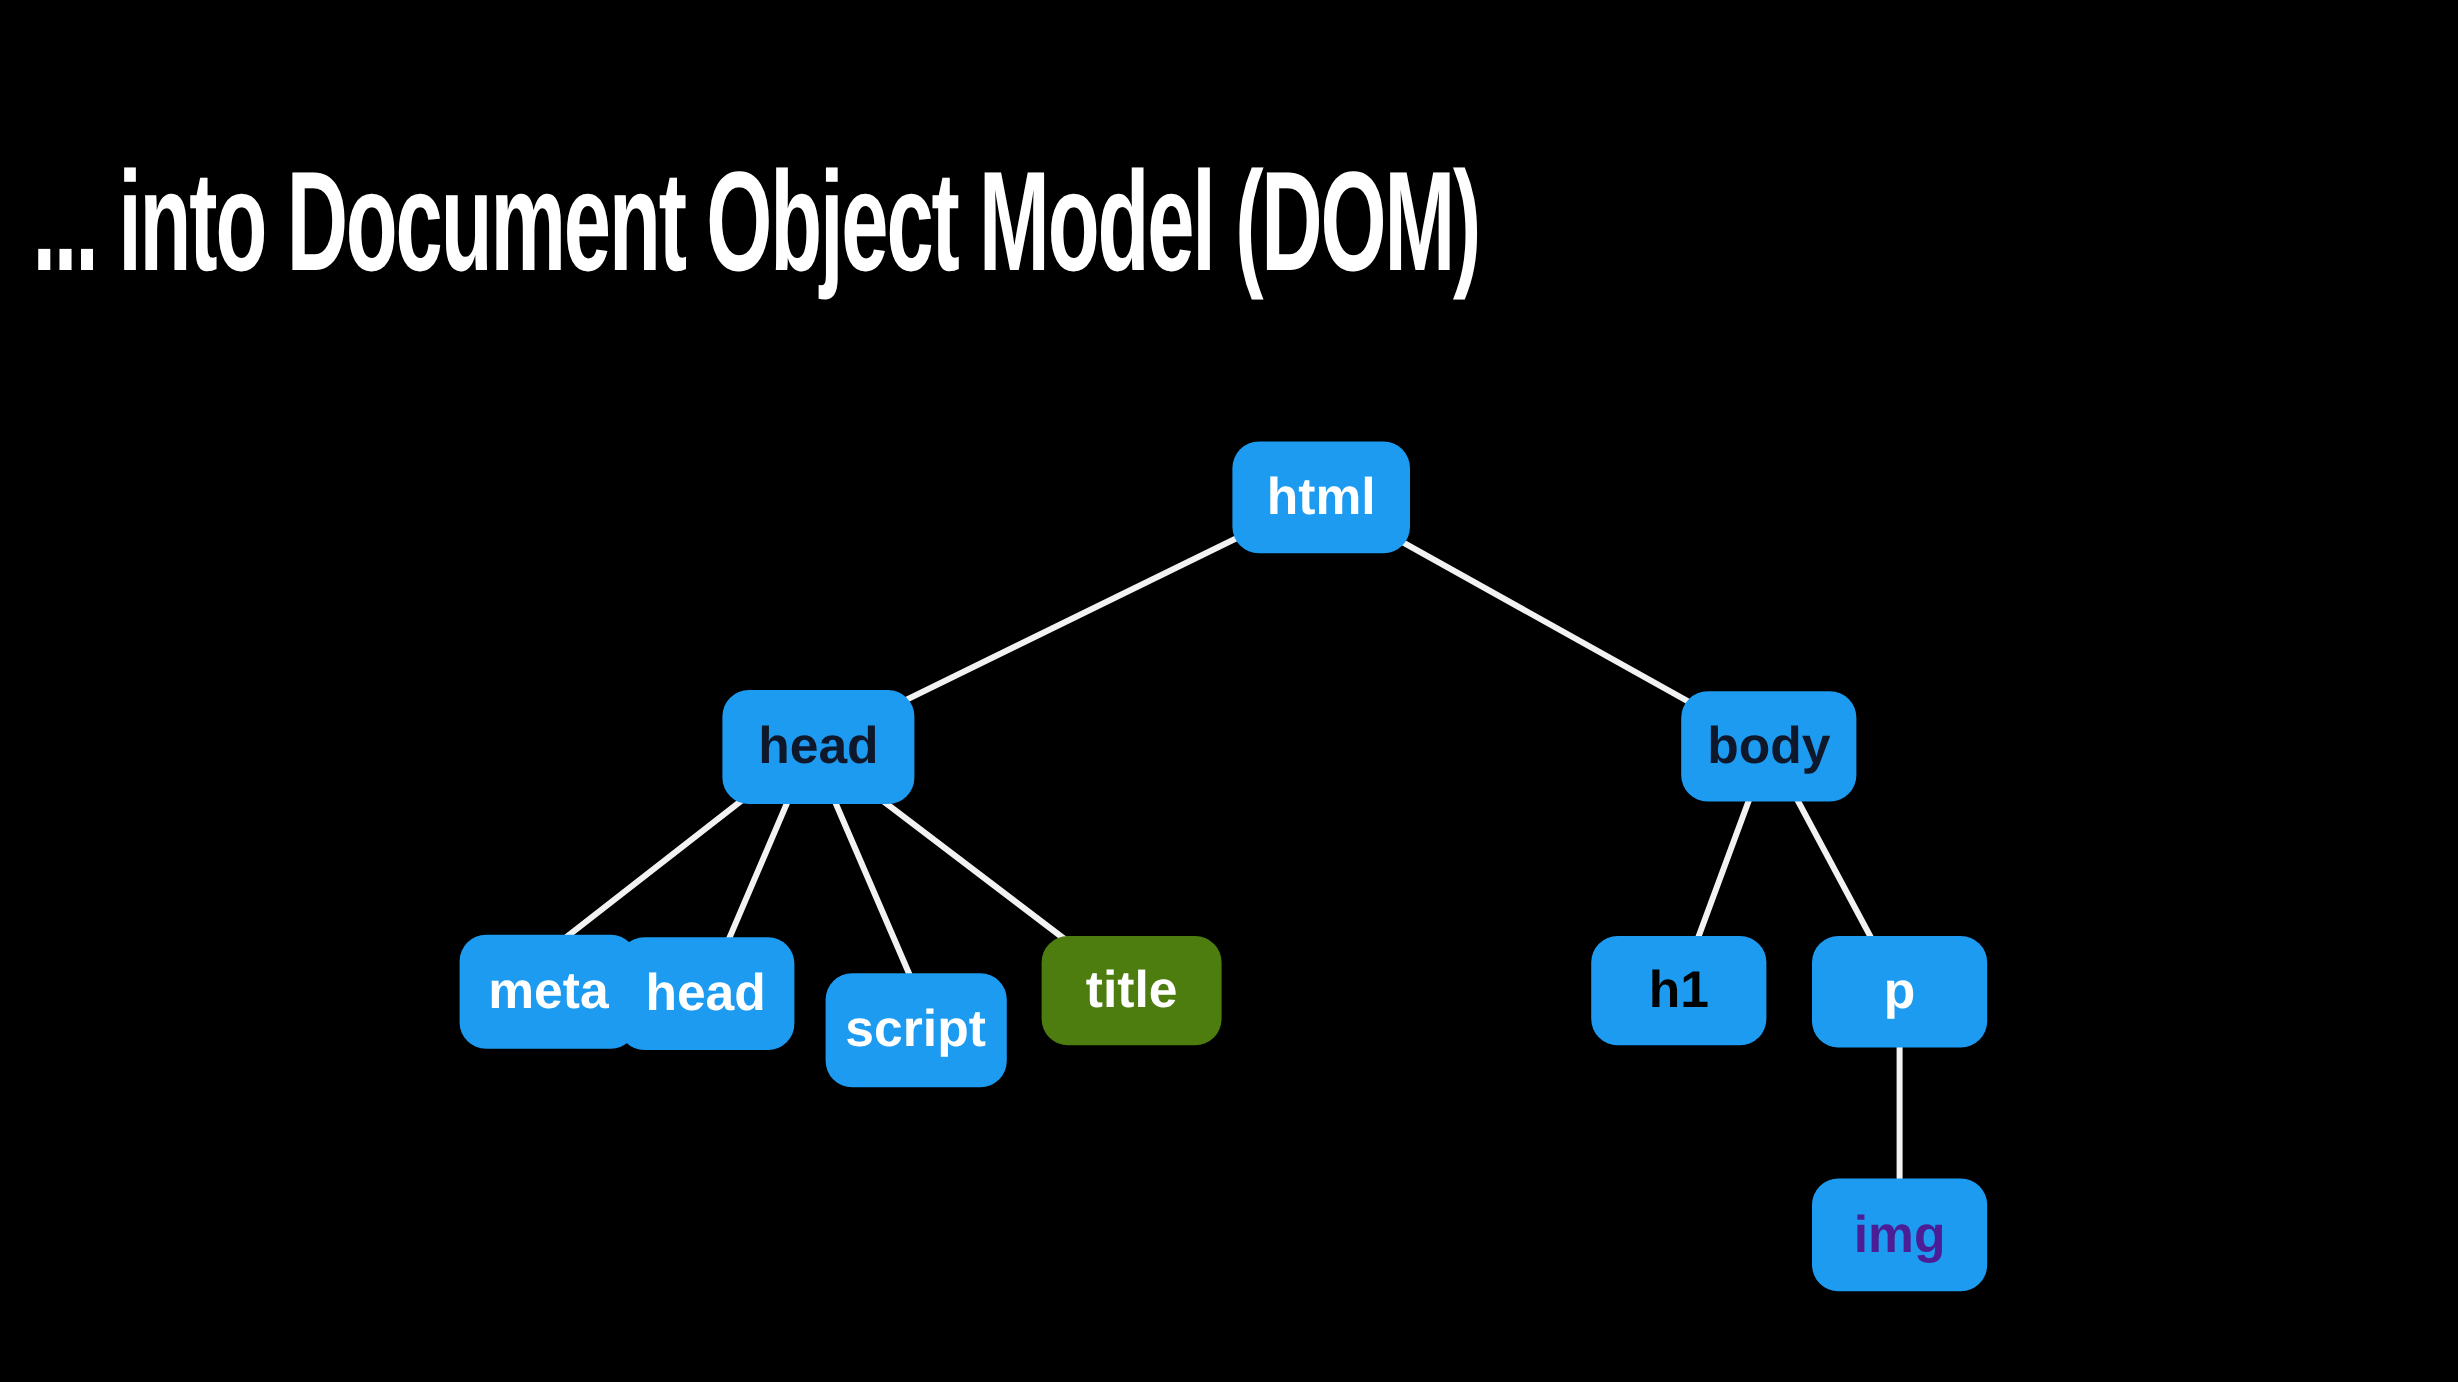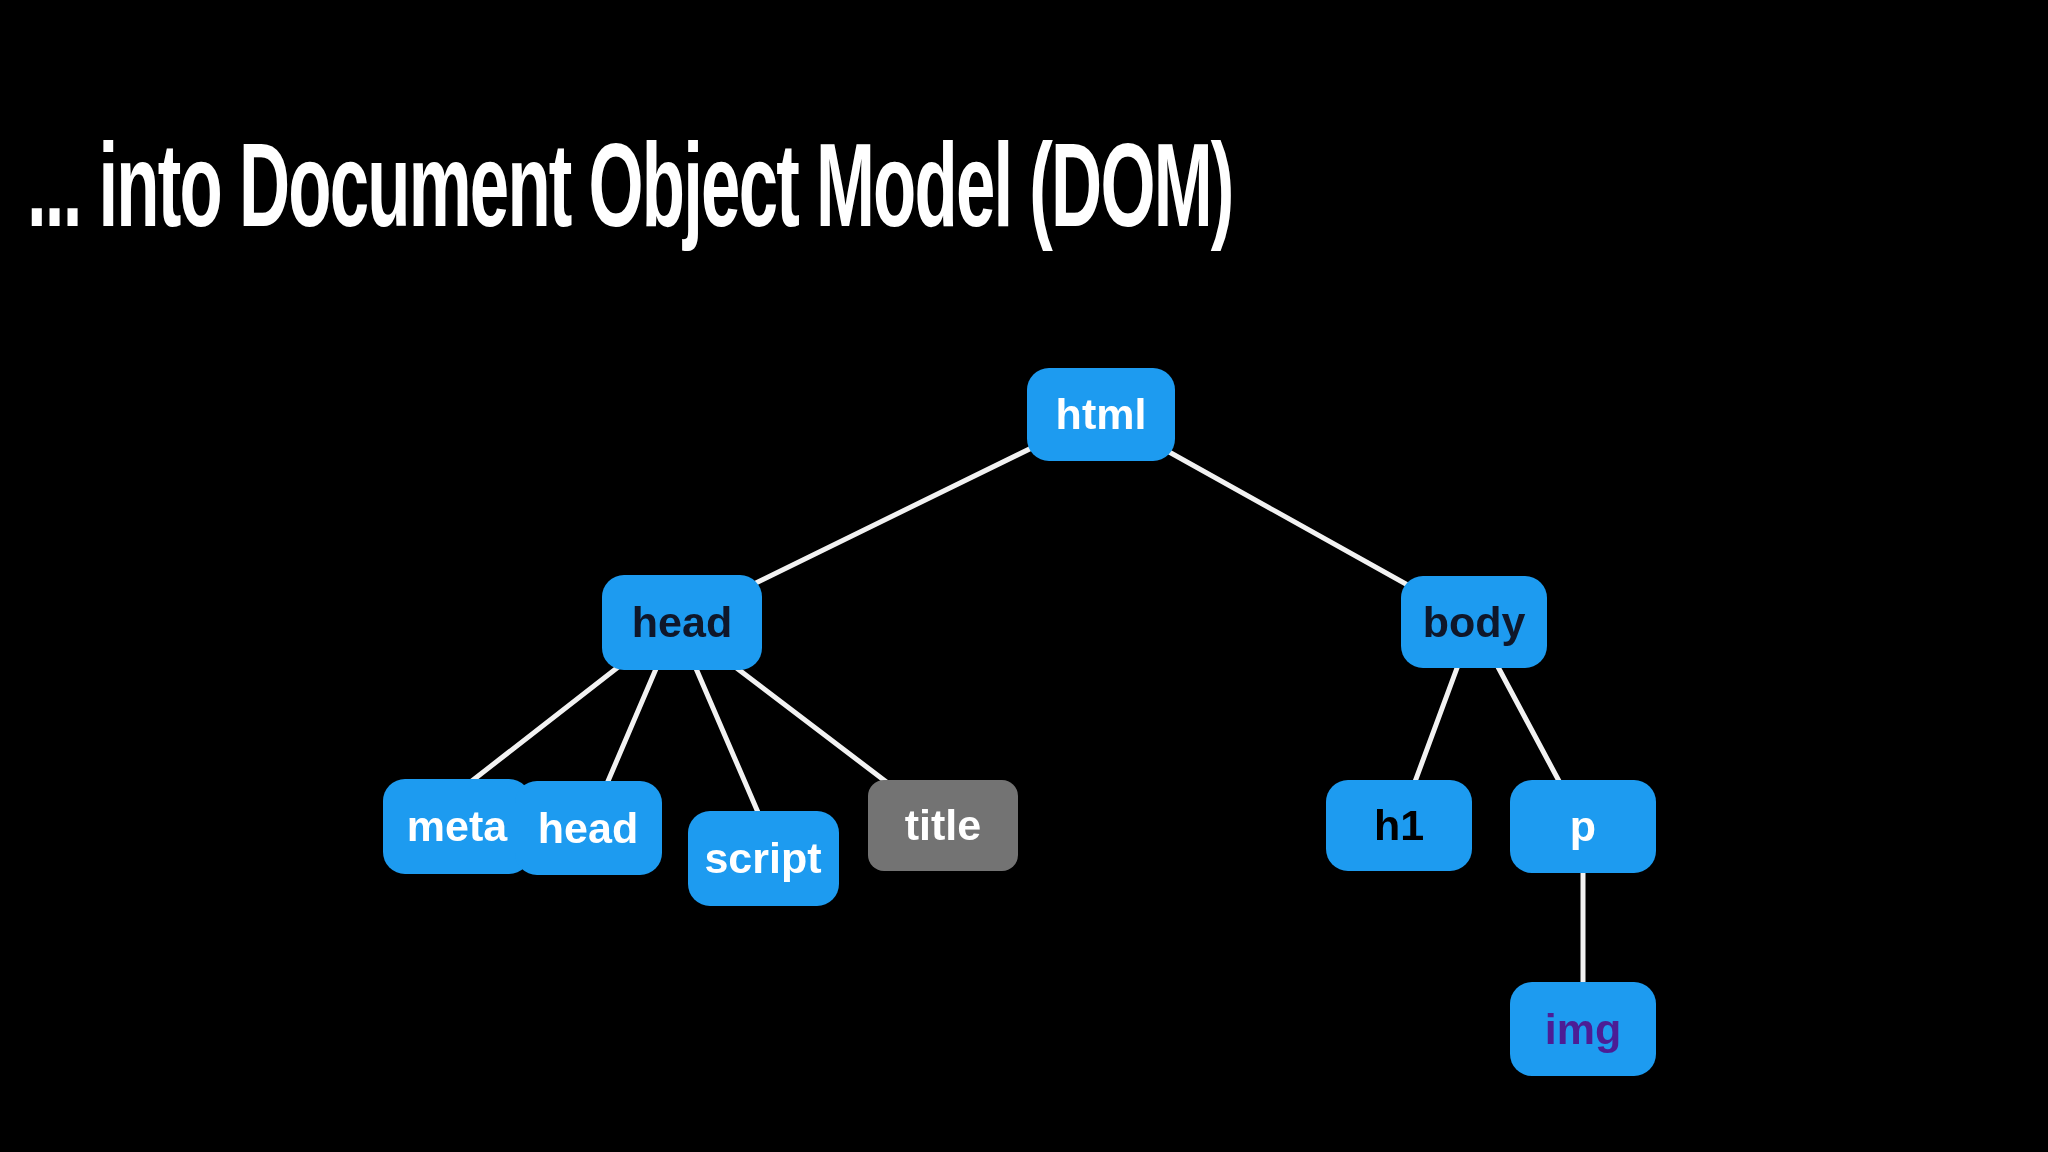--- a/index.html
+++ b/index.html
@@ -80,21 +80,21 @@
       </div>
       <div class="node" style="left: 340px; top: 778.5px; width: 148px; height: 95px; background: rgb(29, 155, 240); color: rgb(255, 255, 255); margin-left: 43px;">
         <span>meta</span>
       </div>
       <div class="node" style="left: 514.5px; top: 781px; width: 147px; height: 94px; background: rgb(29, 155, 240); color: rgb(255, 255, 255);">
         <span>head</span>
       </div>
       <div class="node" style="left: 687.5px; top: 811px; width: 151px; height: 95px; background: rgb(29, 155, 240); color: rgb(255, 255, 255);">
         <span>script</span>
       </div>
-      <div class="node" style="left: 868px; top: 779.5px; width: 150px; height: 91px; background: #737373; color: rgb(255, 255, 255); border-radius: 16px;">
+      <div class="node" style="left: 868px; top: 779.5px; width: 150px; height: 91px; background: #4d7c0f; color: rgb(255, 255, 255);">
         <span>title</span>
       </div>
       <div class="node" style="left: 1326px; top: 779.5px; width: 146px; height: 91px; background: rgb(29, 155, 240); color: #000000;">
         <span>h1</span>
       </div>
       <div class="node" style="left: 1510px; top: 779.5px; width: 146px; height: 93px; background: rgb(29, 155, 240); color: rgb(255, 255, 255);">
         <span>p</span>
       </div>
       <div class="node" style="left: 1510px; top: 982px; width: 146px; height: 94px; background: rgb(29, 155, 240); color: #4c1d95;">
         <span>img</span>

